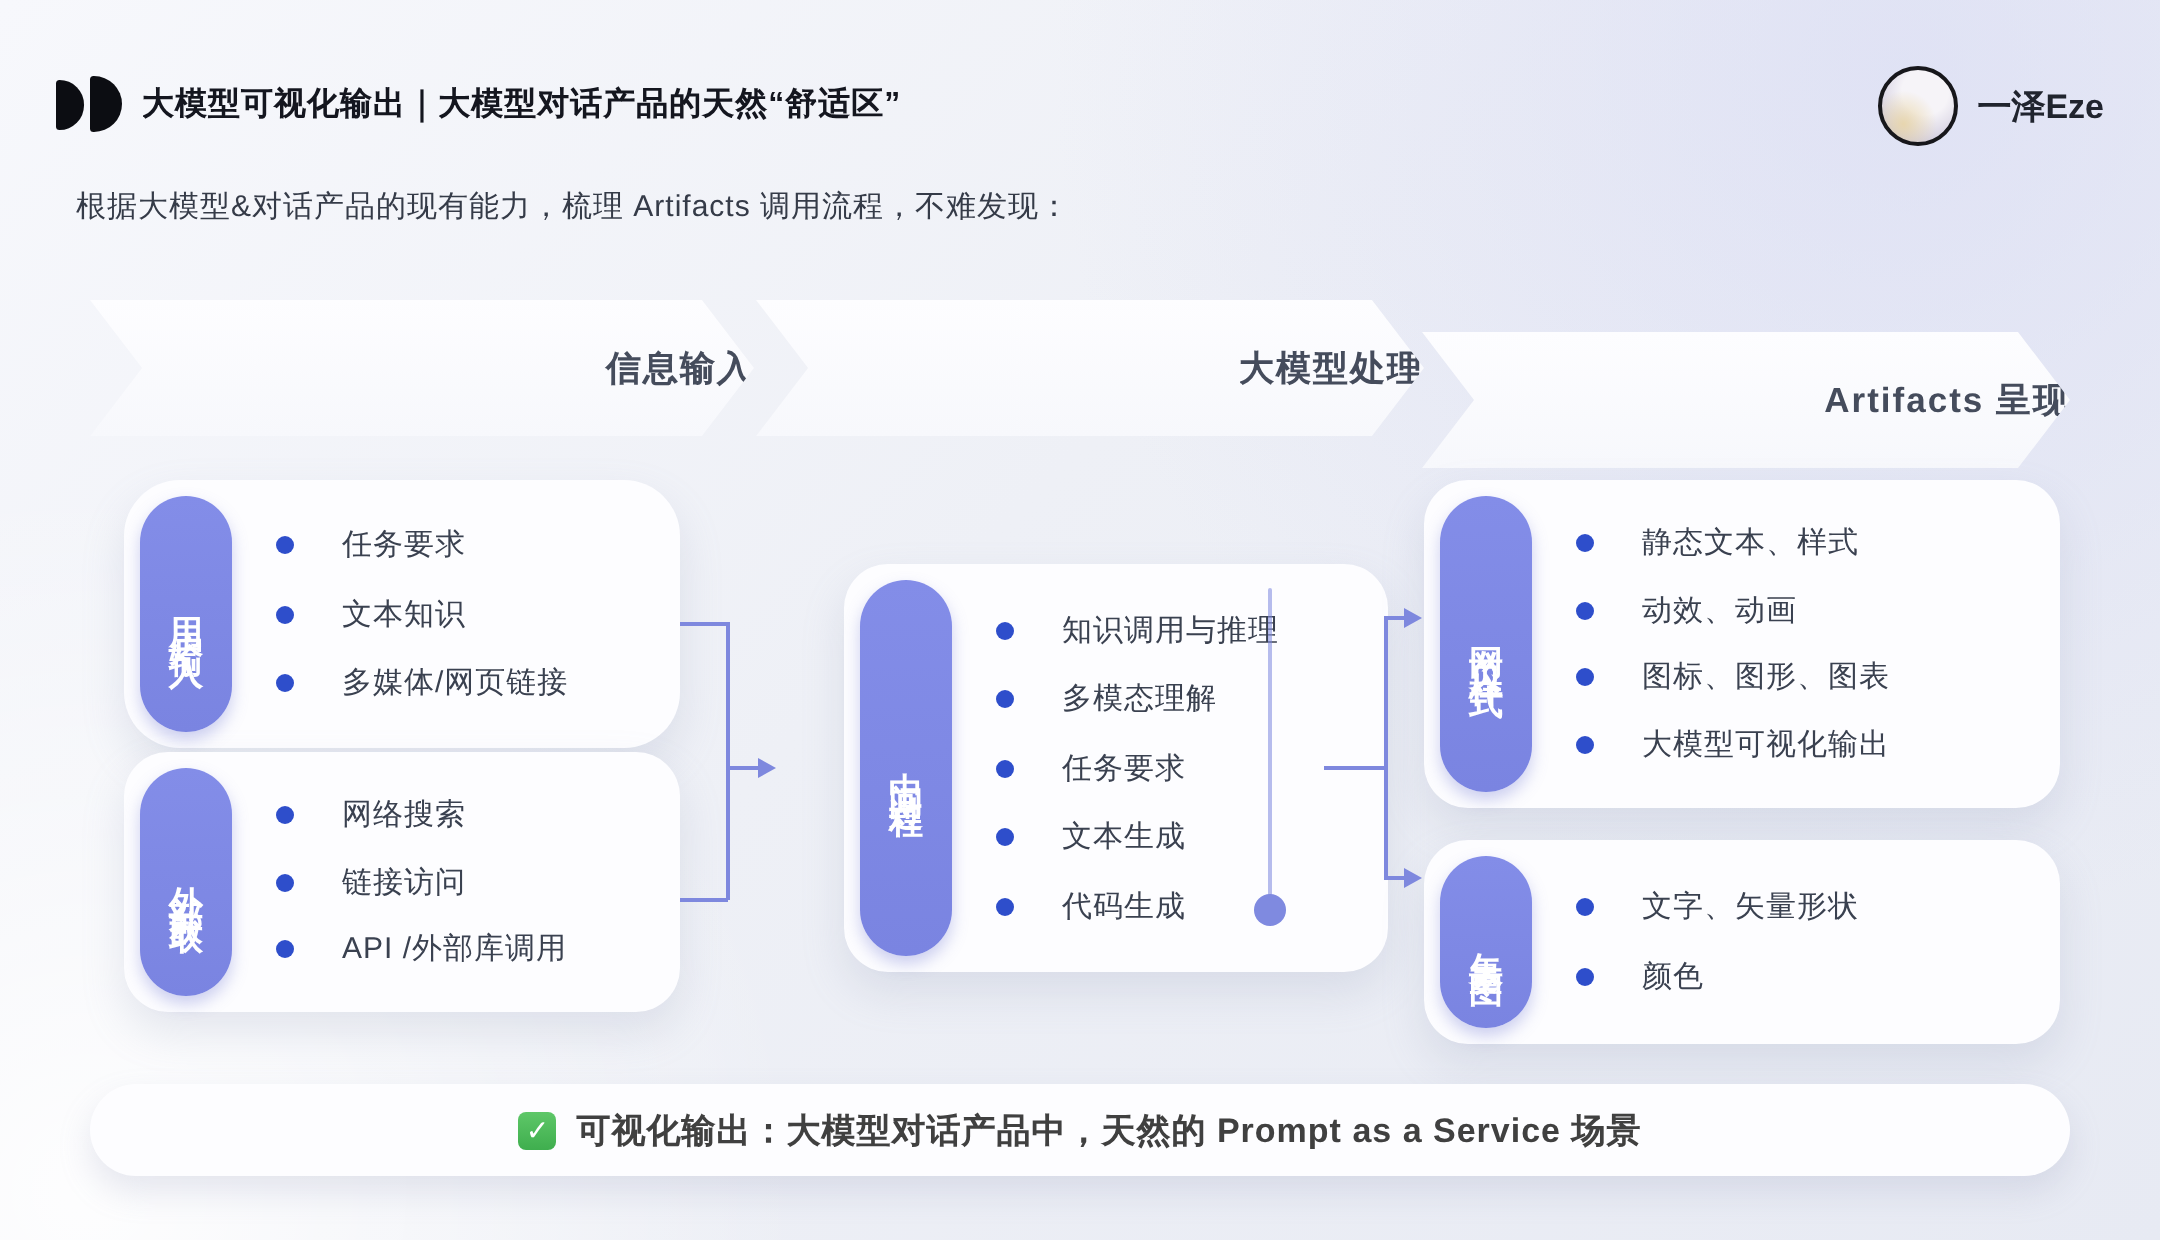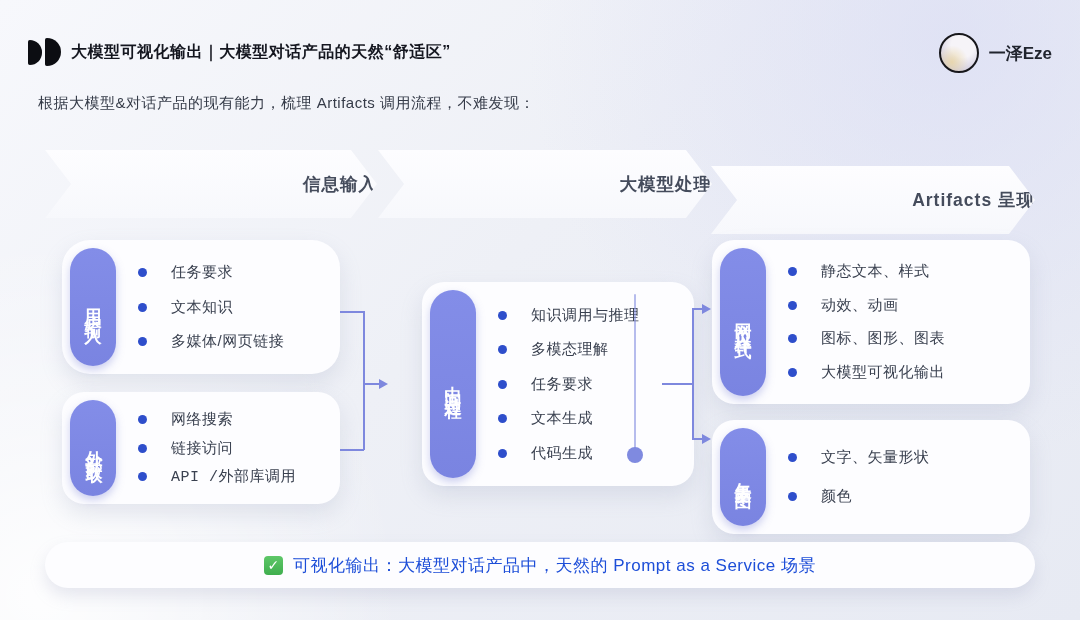--- a/index.html
+++ b/index.html
@@ -65,24 +65,24 @@
   .pill span {
     writing-mode:vertical-rl; text-orientation:upright;
     color:#fff; font-size:17px; font-weight:700; letter-spacing:6px;
   }
   .items { flex:1; display:flex; flex-direction:column; justify-content:space-evenly; padding-left:22px; }
   .row { display:flex; align-items:center; }
   .dot { width:9px; height:9px; border-radius:50%; background:#2e4ecb; margin-right:24px; flex:0 0 auto; }
   .row b { font-size:15px; font-weight:500; color:#3a4150; letter-spacing:.5px; }
 
   #card-user   { left:62px;  top:240px; width:278px; height:134px;border-radius:28px; }
-  #card-ext    { left:62px;  top:392px; width:278px; height:112px;font-family:Liberation Mono, monospace; }
+  #card-ext    { left:62px;  top:376px; width:278px; height:130px; }
   #card-mid    { left:390px; top:282px; width:272px; height:204px;margin-left:32px; }
   #card-web    { left:712px; top:240px; width:318px; height:164px; }
-  #card-vec    { left:712px; top:420px; width:318px; height:114px; }
+  #card-vec    { left:712px; top:420px; width:318px; height:102px; }
 
   
   .mid-line { position:absolute; left:634px; top:294px; width:2px; height:158px; background:rgba(124,134,222,.55); border-radius:1px; }
   .mid-dot  { position:absolute; left:627px; top:447px; width:16px; height:16px; border-radius:50%; background:#7f8ae0; }
 
   
   .conn { position:absolute; background:#7e88de; }
   .arrowhead { position:absolute; width:0; height:0; border-top:5px solid transparent; border-bottom:5px solid transparent; border-left:9px solid #7e88de; }
 
   
@@ -106,21 +106,21 @@
     background:#fdfdff; border-radius:23px;
     box-shadow:0 8px 16px rgba(148,156,186,.22);
     display:flex; align-items:center; justify-content:center; gap:10px;
   }
   .check {
     width:19px; height:19px; border-radius:4px;
     background:linear-gradient(180deg,#5ec768,#3fae4e);
     color:#fff; font-size:14px; font-weight:700;
     display:flex; align-items:center; justify-content:center;
   }
-  .footer-text { font-size:17px; font-weight:400; color:#1d4ed8; letter-spacing:.5px; }
+  .footer-text { font-size:17px; font-weight:700; color:#404040; letter-spacing:.5px; }
 </style>
 </head>
 <body>
 
 <div id="canvas">
 
   <div class="header-left">
     <span class="logo">
         <i class="d1"></i>
         <i class="d2"></i>

